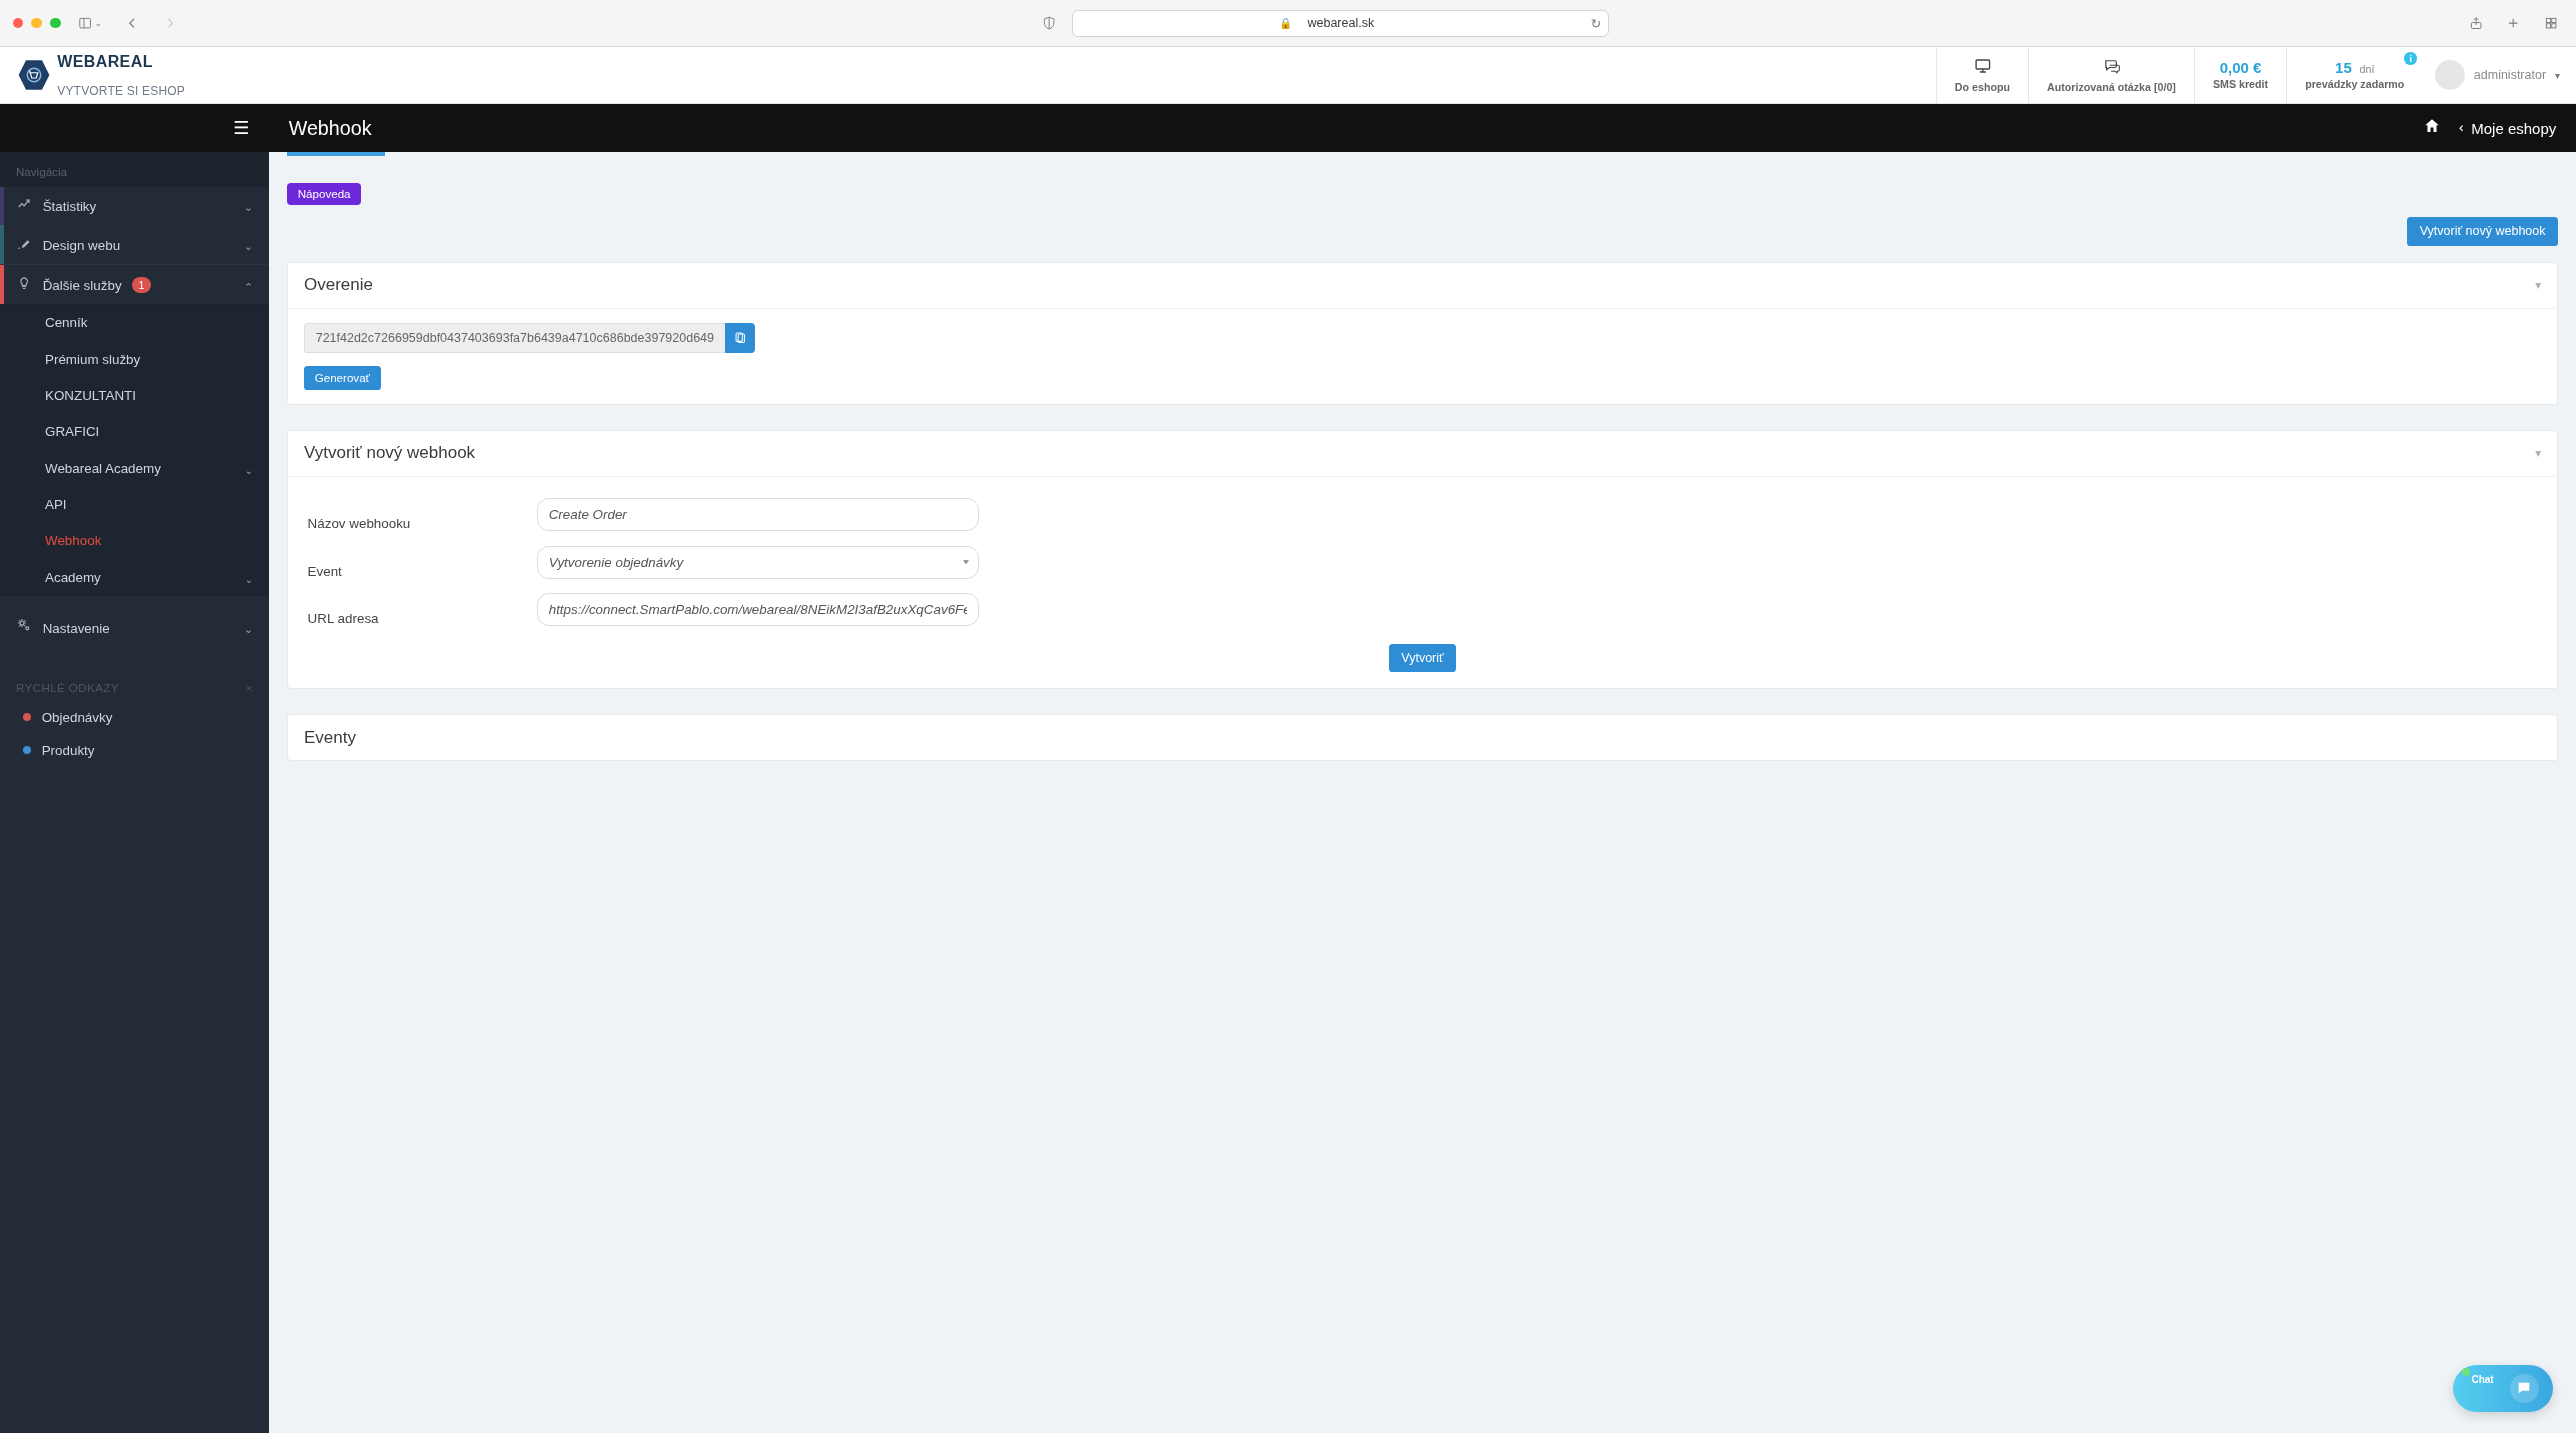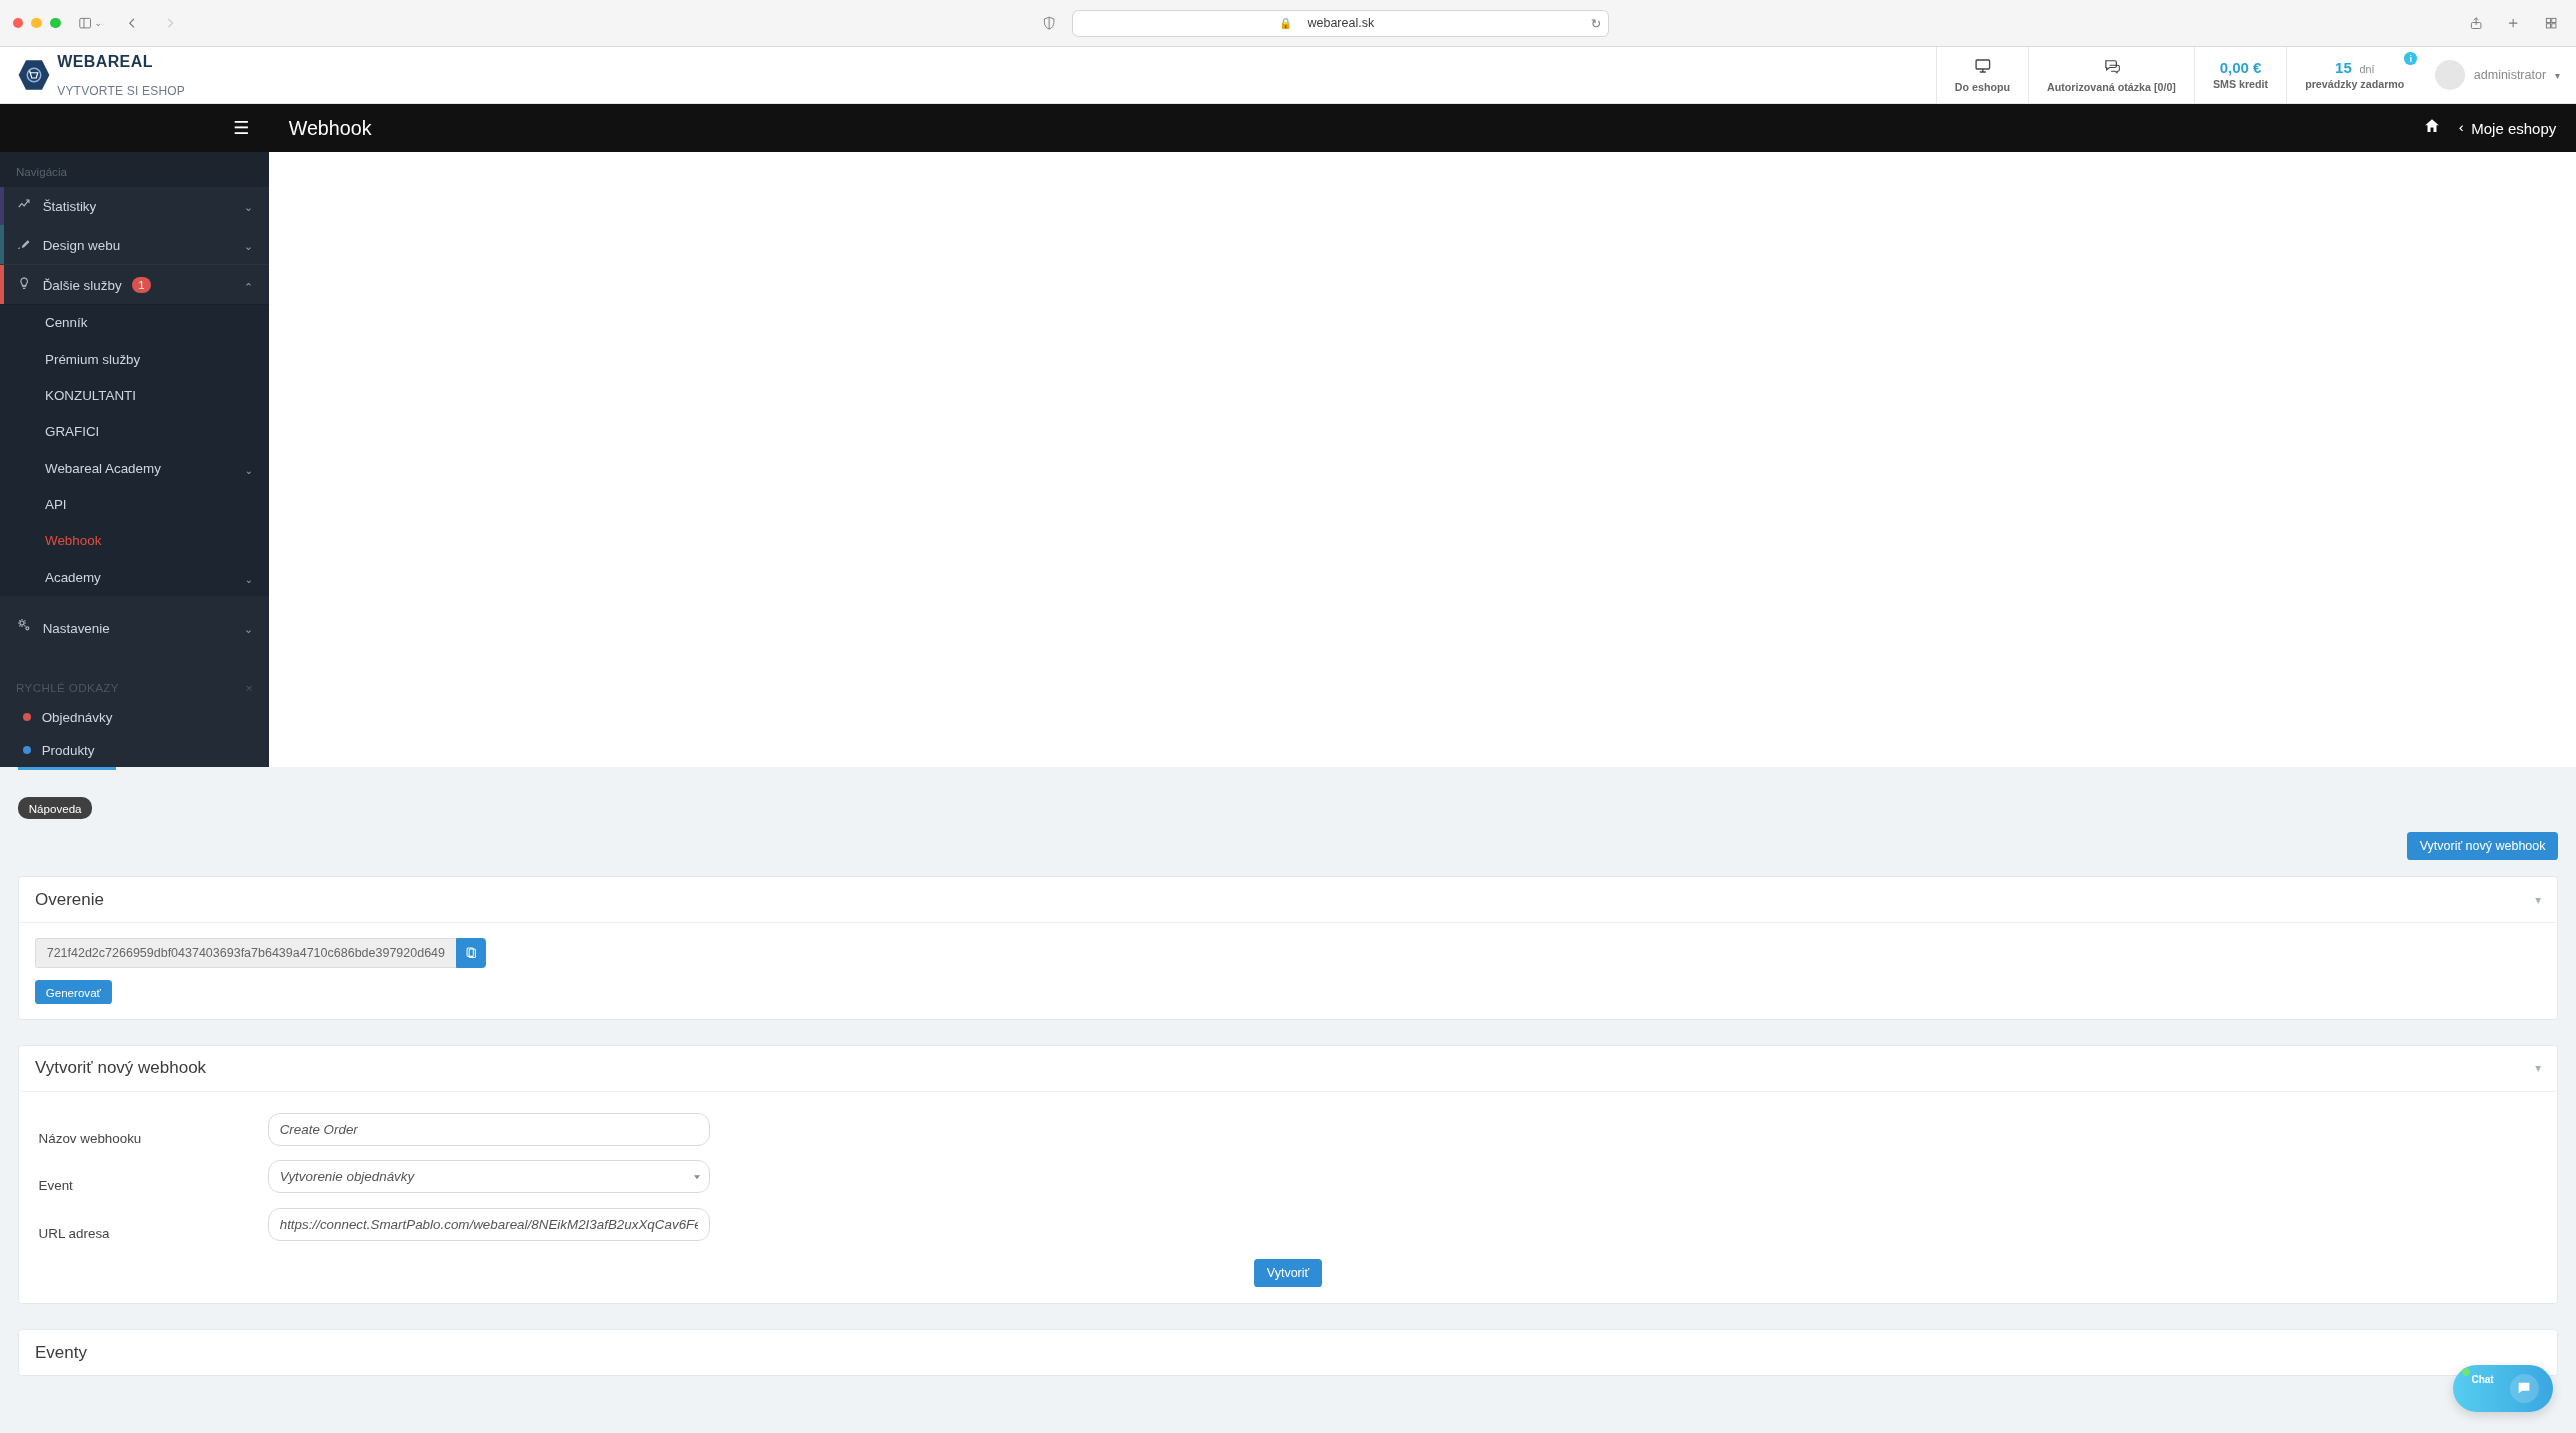--- a/index.html
+++ b/index.html
@@ -148,21 +148,20 @@
     gap:16px; padding-right:19.7px;
   }
   .strip-right .icon { font-size:16px; cursor:pointer;}
   .strip-right .eshops { font-size:15px; cursor:pointer; display:flex; align-items:center; gap:5.4px;}
 
   
   .cols {
     display:flex;
     height: calc(100vh - 47px - 57px - 48px);
     min-height: 501px;
-    flex-direction: column;
   }
 
   
   .sidebar {
     width:269px;
     background:#222b36;
     color:#cfd6dd;
     overflow-y:auto;
     position:relative;
   }
@@ -227,22 +226,22 @@
     background:#f0f3f5;
     position:relative;
     overflow:auto;
     padding:0 18px 36px 18px;
   }
   .tab-indicator {
     width:98px; height:3.6px; background:#3fa0e0; margin-top:0;
   }
   .help-btn {
     display:inline-block;
-    background:#404040; color:#fff;
-    border-radius:10px; padding:4.5px 10.7px;
+    background:#6d28d9; color:#fff;
+    border-radius:4px; padding:4.5px 10.7px;
     margin:27px 0 7.2px 0;
     font-size:11.6px;
     font-weight:500;
   }
   .row-right { display:flex; justify-content:flex-end; margin:5.4px 0 16px 0; }
   .btn-primary {
     background:#2f8dd6; color:#fff;
     border:none; border-radius:3.6px;
     padding:7.2px 12.5px; font-size:12.5px;
     cursor:pointer;

